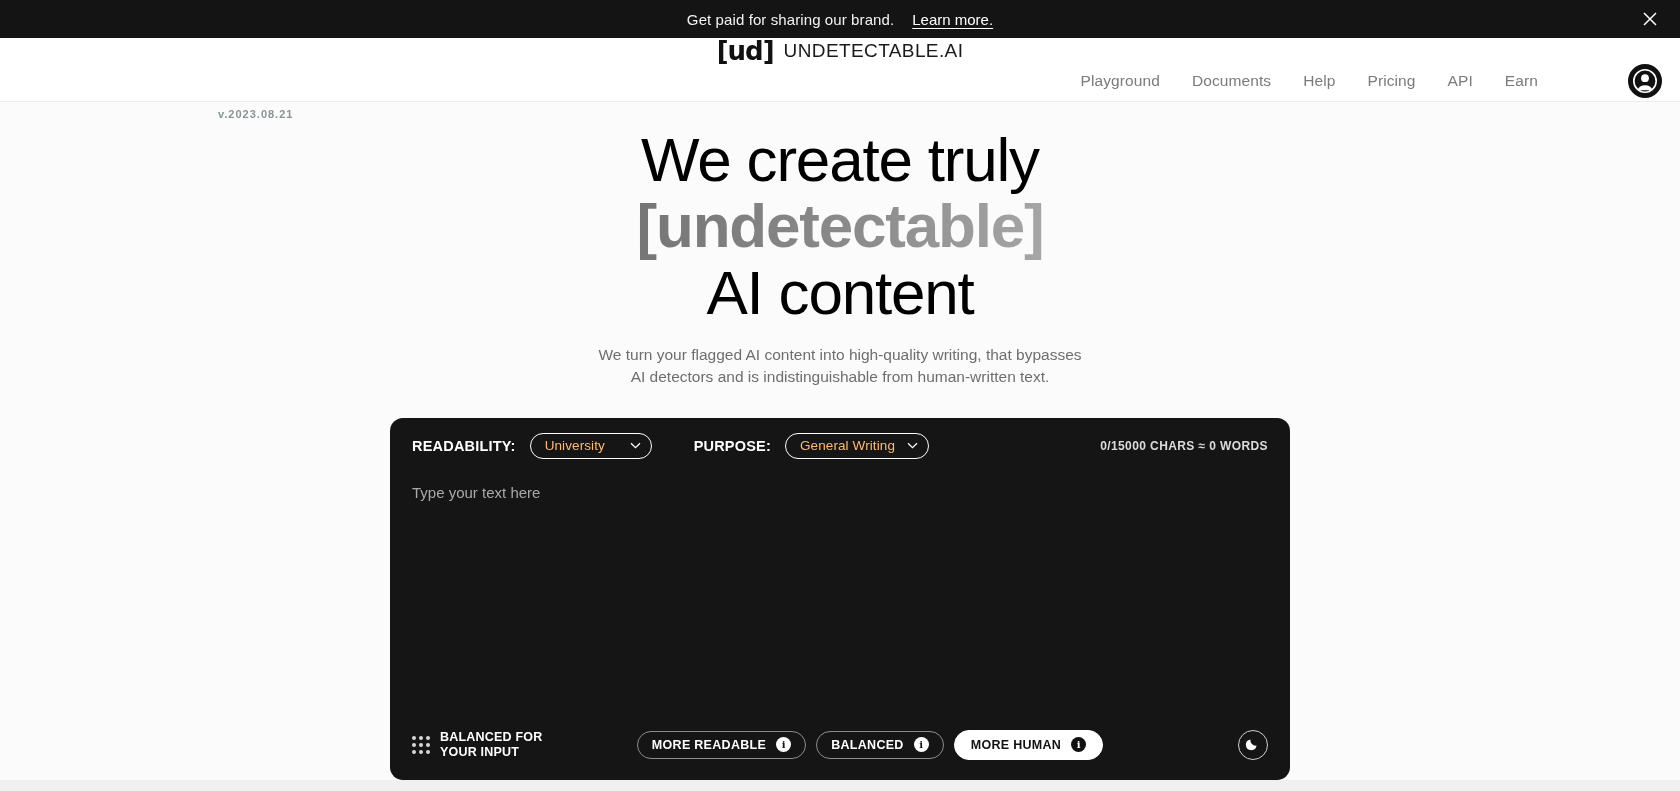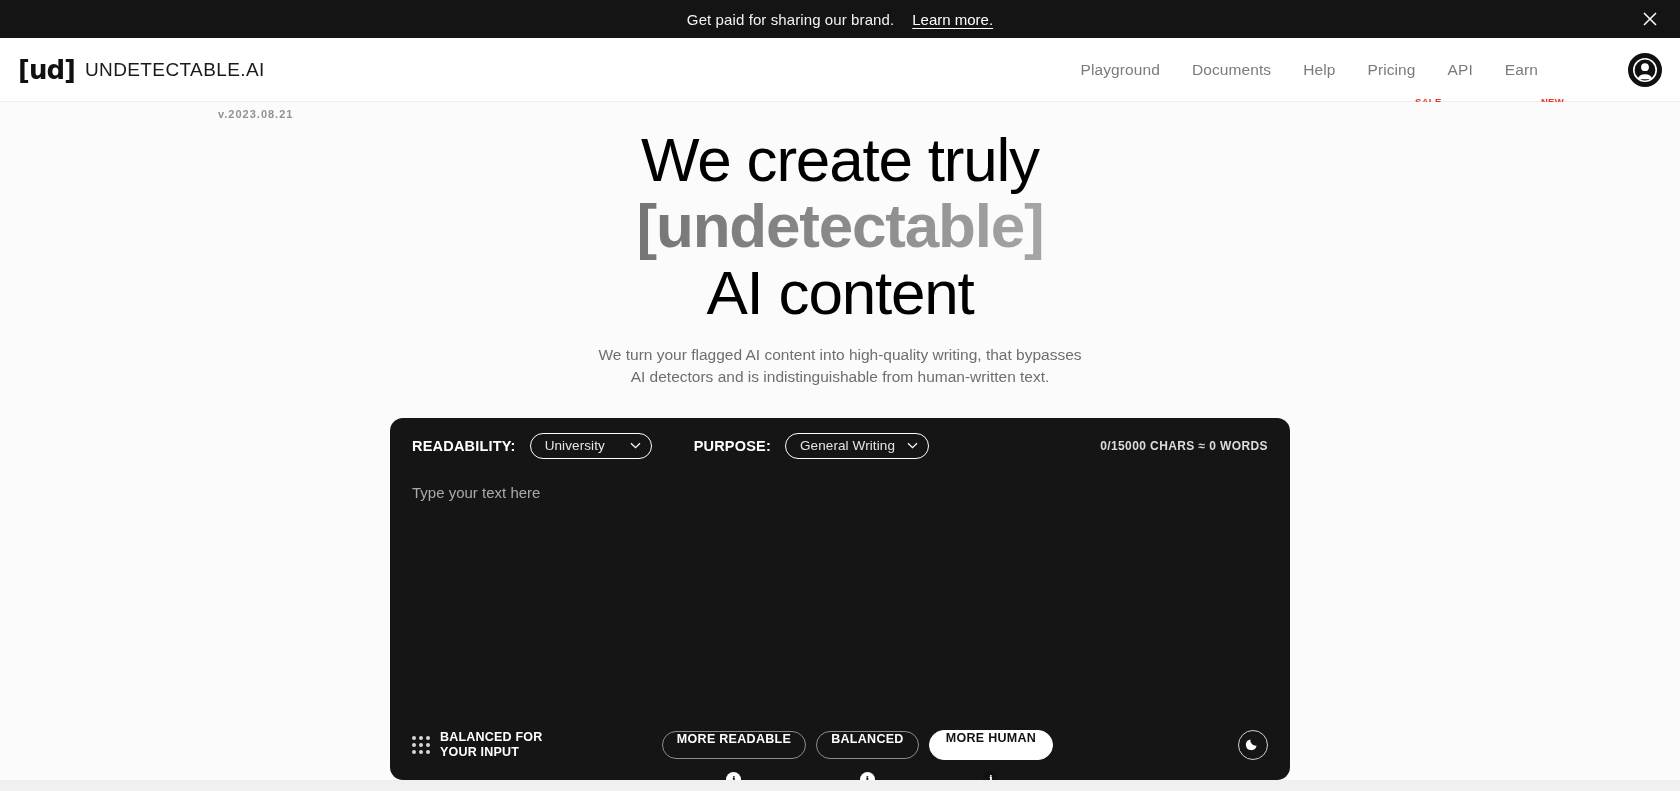--- a/index.html
+++ b/index.html
@@ -49,20 +49,21 @@
   .promo-close svg { display: block; }
 
   
   .site-header {
     height: 64px;
     background: #ffffff;
     display: flex;
     align-items: center;
     padding: 0 18px 0 18px;
     border-bottom: 1px solid #ededed;
+    flex-direction: column;
   }
   .brand {
     display: flex;
     align-items: center;
     gap: 10px;
     cursor: pointer;
   }
   .brand-mark {
     font-family: "DejaVu Sans", sans-serif;
     font-weight: 700;
@@ -197,21 +198,21 @@
     border-radius: 999px;
     display: flex;
     align-items: center;
     justify-content: space-between;
     padding: 0 10px 0 14px;
     cursor: pointer;
     background: transparent;
   }
   .pill-select .pill-value {
     font-size: 13.5px;
-    color: #e5e5e5;
+    color: #fdba74;
     letter-spacing: .1px;
   }
   .pill-select .chev { margin-left: 12px; display: flex; }
   .char-count {
     margin-left: auto;
     font-size: 12px;
     font-weight: 700;
     color: #dcdcdc;
     letter-spacing: .4px;
   }
@@ -272,26 +273,25 @@
     display: flex;
     align-items: center;
     gap: 10px;
     transform: translateX(18px);
   }
   .mode-pill {
     height: 28px;
     border-radius: 999px;
     display: flex;
     align-items: center;
-    gap: 26px;
+    gap: 10px;
     padding: 0 14px;
     border: 1.3px solid #8d8d8d;
     background: transparent;
     cursor: pointer;
-    flex-direction: column;
   }
   .mode-pill .mode-label {
     font-size: 12.5px;
     font-weight: 700;
     color: #ffffff;
     letter-spacing: .3px;
   }
   .mode-pill.active {
     background: #ffffff;
     border-color: #ffffff;

